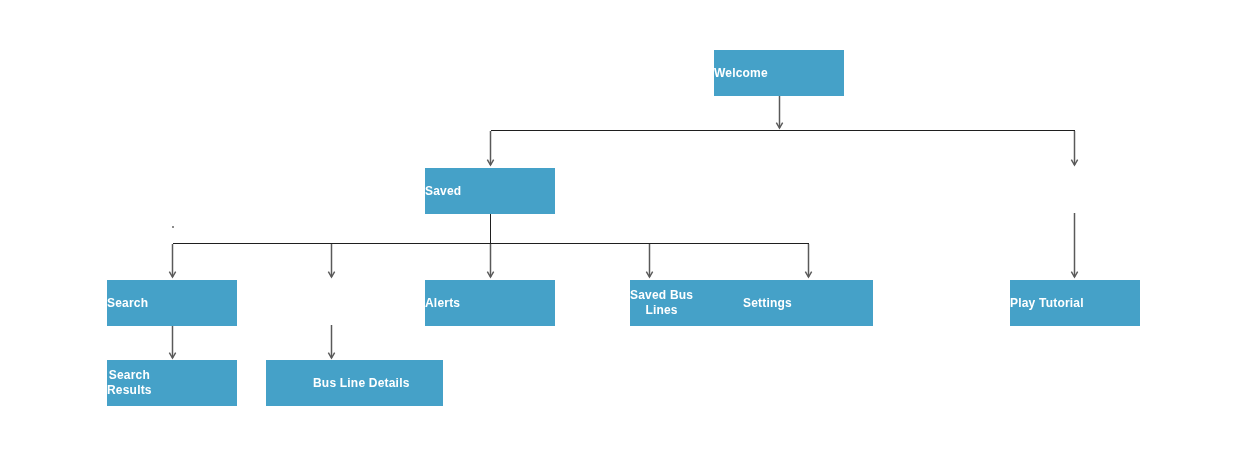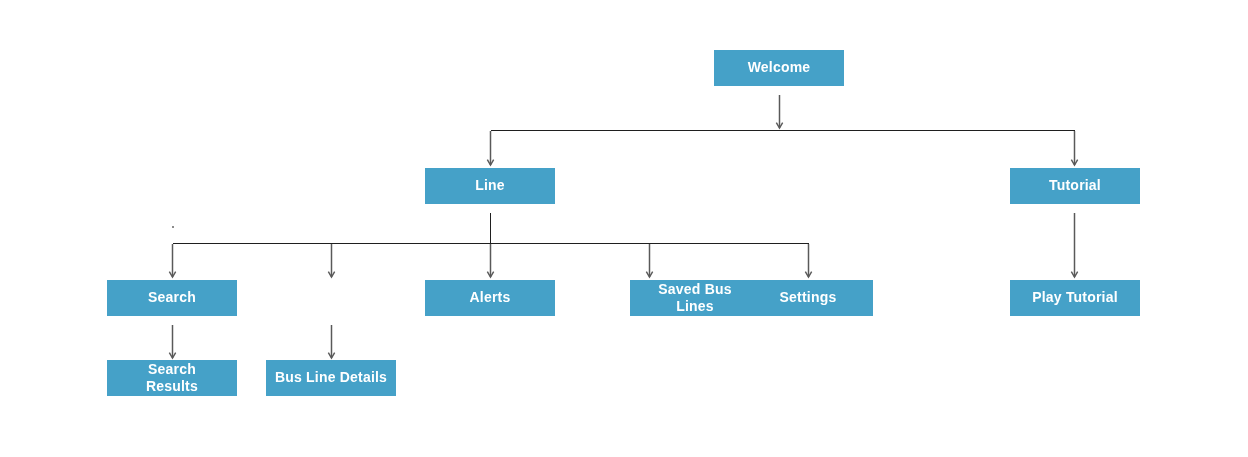--- a/index.html
+++ b/index.html
@@ -36,28 +36,28 @@
     marker-end: url(#arrowhead);
   }
   .arrowhead-path {
     stroke: var(--edge-arrow-color, #595959);
     stroke-width: 1.6;
     fill: none;
   }
   .node {
     position: absolute;
     width: 130px;
-    height: 36px;
+    height: 46px;
     background: var(--node-fill, #45A1C8);
     color: var(--node-text, #ffffff);
     display: flex;
     align-items: center;
-    justify-content: center;
+    justify-content: flex-start;
     text-align: center;
-    font-size: 14px;
+    font-size: 12px;
     font-weight: 700;
     letter-spacing: 0.2px;
     line-height: 1.25;
     cursor: default;
   }
   .node-label {
     white-space: pre-line;
   }
   .stray-dot {
     position: absolute;
@@ -96,24 +96,21 @@
     <path class="edge-arrow" d="M1074.5 213 V277"></path>
     <path class="edge-arrow" d="M172.5 325 V358"></path>
     <path class="edge-arrow" d="M331.5 325 V358"></path>
   </svg>
 
   <div class="node" style="left:714px; top:50px;">
     <span class="node-label">Welcome</span>
   </div>
 
   <div class="node" style="left:425px; top:168px;">
-    <span class="node-label">Line</span>
-  </div>
-  <div class="node" style="left:1010px; top:168px;">
-    <span class="node-label">Tutorial</span>
+    <span class="node-label">Saved</span>
   </div>
 
   <div class="node" style="left:107px; top:280px;">
     <span class="node-label">Search</span>
   </div>
   <div class="node" style="left:425px; top:280px;">
     <span class="node-label">Alerts</span>
   </div>
   <div class="node" style="left:584px; top:280px;margin-left:46px;">
     <span class="node-label">Saved Bus
@@ -123,19 +120,19 @@
     <span class="node-label">Play Tutorial</span>
   </div>
   <div class="node" style="left:743px; top:280px;">
     <span class="node-label">Settings</span>
   </div>
 
   <div class="node" style="left:107px; top:360px;">
     <span class="node-label">Search
 Results</span>
   </div>
-  <div class="node" style="left:266px; top:360px;">
+  <div class="node" style="left:266px; top:360px;padding-left:47px;">
     <span class="node-label">Bus Line Details</span>
   </div>
 
   <div class="stray-dot"></div>
 
 </div>
 
 </body></html>

